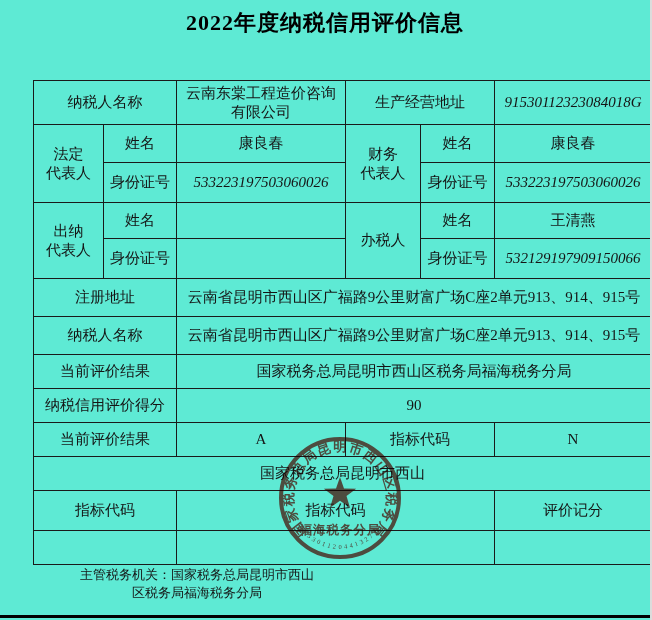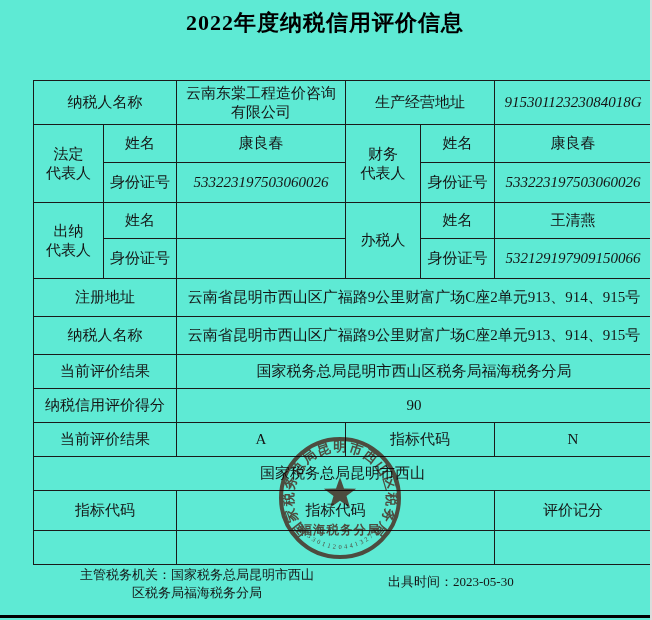--- a/index.html
+++ b/index.html
@@ -170,19 +170,16 @@
         <text x="97.02414982092232" y="128.0747160457011" transform="rotate(-19.5 97.02414982092232 128.0747160457011)" class="code-ch">1</text>
         <text x="102.35692848624295" y="125.83849636125751" transform="rotate(-26 102.35692848624295 125.83849636125751)" class="code-ch">3</text>
         <text x="107.40228002568801" y="123.01296373645718" transform="rotate(-32.5 107.40228002568801 123.01296373645718)" class="code-ch">2</text>
         <text x="112.09533994354172" y="119.63444403430552" transform="rotate(-39 112.09533994354172 119.63444403430552)" class="code-ch">7</text>
       </svg>
   </div>
 
   <div class="footer">
     <div class="footer-left prewrap">主管税务机关：国家税务总局昆明市西山
 区税务局福海税务分局</div>
-    <div class="footer-right">
-      <span>出具时间：</span><span>2023-05-30</span>
-    </div>
   </div>
 
   <div class="bottom-line"></div>
 </div>
 
 </body></html>

